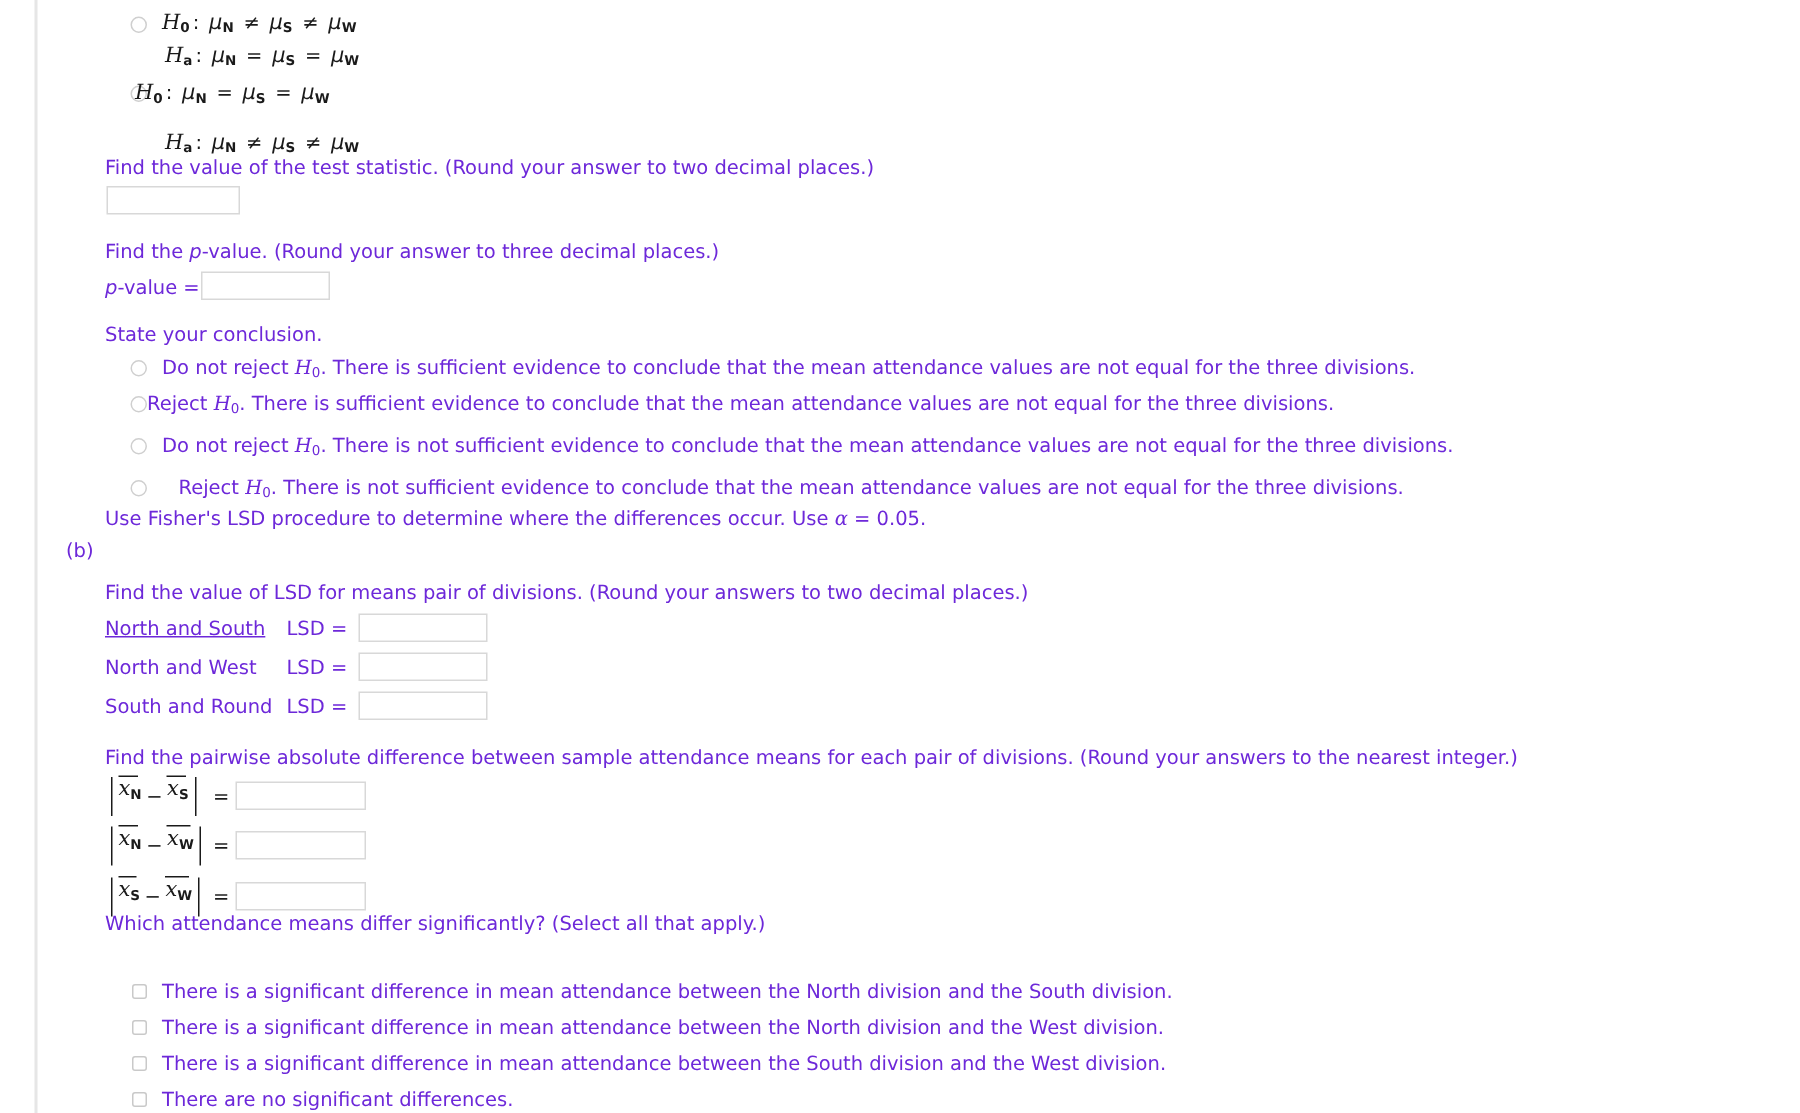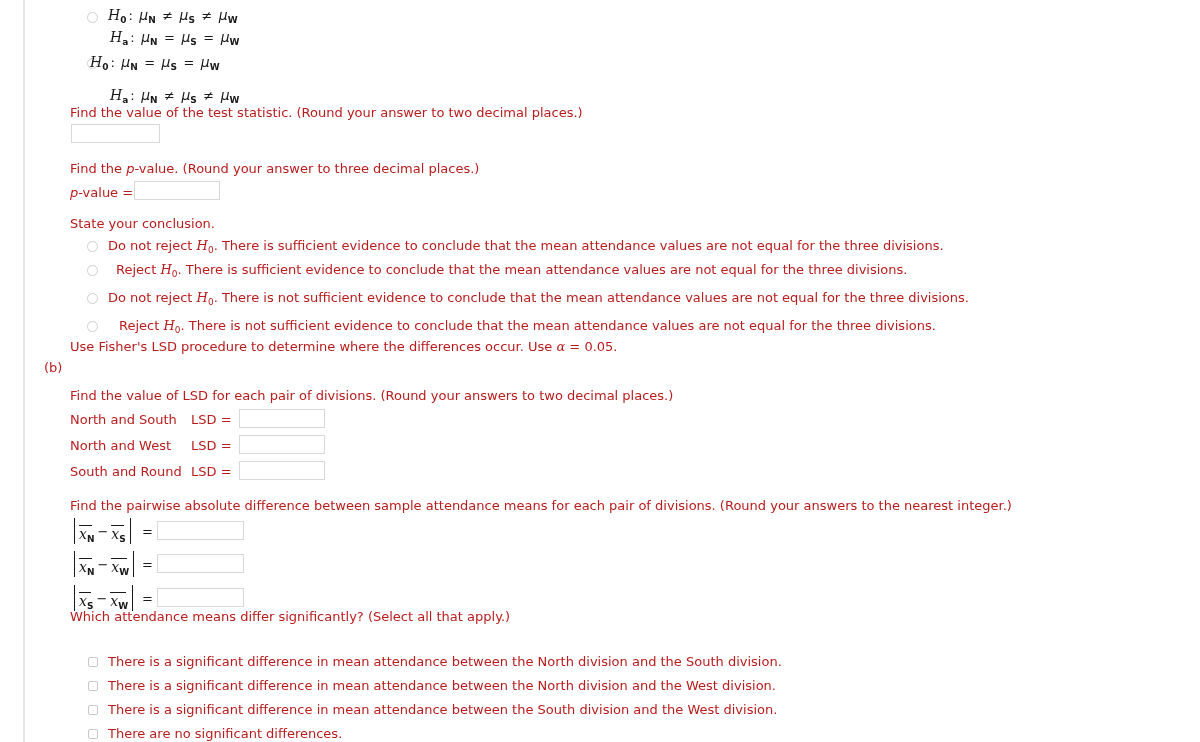--- a/index.html
+++ b/index.html
@@ -33,21 +33,21 @@
     position: absolute;
     left: 0;
     top: 0;
     width: 1200px;
   }
 
   
   .txt {
     font-size: 13px;
     line-height: 1.35;
-    color: #b91c1c;
+    color: #6d28d9;
     white-space: nowrap;
   }
   .italic { font-style: italic; }
 
   
   .math {
     font-family: "DejaVu Serif", "Liberation Serif", serif;
     font-style: italic;
     font-size: 14px;
     white-space: nowrap;
@@ -116,21 +116,21 @@
     display: inline-block;
     vertical-align: middle;
   }
 
   
   .abs { position: absolute; }
 
   
   .absval {
     display: inline-flex;
-    align-items: flex-end;
+    align-items: flex-start;
     font-family: "DejaVu Serif", "Liberation Serif", serif;
   }
   .bar-pipe {
     display: inline-block;
     width: 1px;
     background: #1a1a1a;
     height: 26px;
     margin: 0 4px;
   }
   .xbar {
@@ -232,21 +232,21 @@
     <div class="abs" style="left:87px; top:240px;">
       <span class="radio"></span>
     </div>
     <div class="abs txt" style="left:108px; top:237px;">
       <span>Do not reject </span><span class="inline-h">H<sub>0</sub></span><span>. There is sufficient evidence to conclude that the mean attendance values are not equal for the three divisions.</span>
     </div>
 
     <div class="abs" style="left:87px; top:264px;">
       <span class="radio"></span>
     </div>
-    <div class="abs txt" style="left:116px; top:261px;">
+    <div class="abs txt" style="left:98px; top:261px;">
       <span>Reject </span><span class="inline-h">H<sub>0</sub></span><span>. There is sufficient evidence to conclude that the mean attendance values are not equal for the three divisions.</span>
     </div>
 
     <div class="abs" style="left:87px; top:292px;">
       <span class="radio"></span>
     </div>
     <div class="abs txt" style="left:108px; top:289px;">
       <span>Do not reject </span><span class="inline-h">H<sub>0</sub></span><span>. There is not sufficient evidence to conclude that the mean attendance values are not equal for the three divisions.</span>
     </div>
 
@@ -255,23 +255,23 @@
     </div>
     <div class="abs txt" style="left:119px; top:317px;">
       <span>Reject </span><span class="inline-h">H<sub>0</sub></span><span>. There is not sufficient evidence to conclude that the mean attendance values are not equal for the three divisions.</span>
     </div>
 
     <div class="abs txt" style="left:44px; top:359px;">(b)</div>
     <div class="abs txt" style="left:70px; top:338px;">
       <span>Use Fisher's LSD procedure to determine where the differences occur. Use </span><span class="italic math" style="font-size:13px;">α</span><span> = 0.05.</span>
     </div>
 
-    <div class="abs txt" style="left:70px; top:387px;">Find the value of LSD for each pair of divisions. (Round your answers to two decimal places.)</div>
-
-    <div class="abs txt" style="left:70px; top:411px;">North and South</div>
+    <div class="abs txt" style="left:70px; top:387px;">Find the value of LSD for means pair of divisions. (Round your answers to two decimal places.)</div>
+
+    <div class="abs txt" style="left:70px; top:411px;text-decoration:underline;">North and South</div>
     <div class="abs txt" style="left:191px; top:411px;">LSD  =</div>
     <input class="abs field" type="text" style="left: 239px; top: 409px; width: 86px;" value="">
 
     <div class="abs txt" style="left:70px; top:437px;">North and West</div>
     <div class="abs txt" style="left:191px; top:437px;">LSD  =</div>
     <input class="abs field" type="text" style="left: 239px; top: 435px; width: 86px;" value="">
 
     <div class="abs txt" style="left:70px; top:463px;">South and Round</div>
     <div class="abs txt" style="left:191px; top:463px;">LSD  =</div>
     <input class="abs field" type="text" style="left: 239px; top: 461px; width: 86px;" value="">

